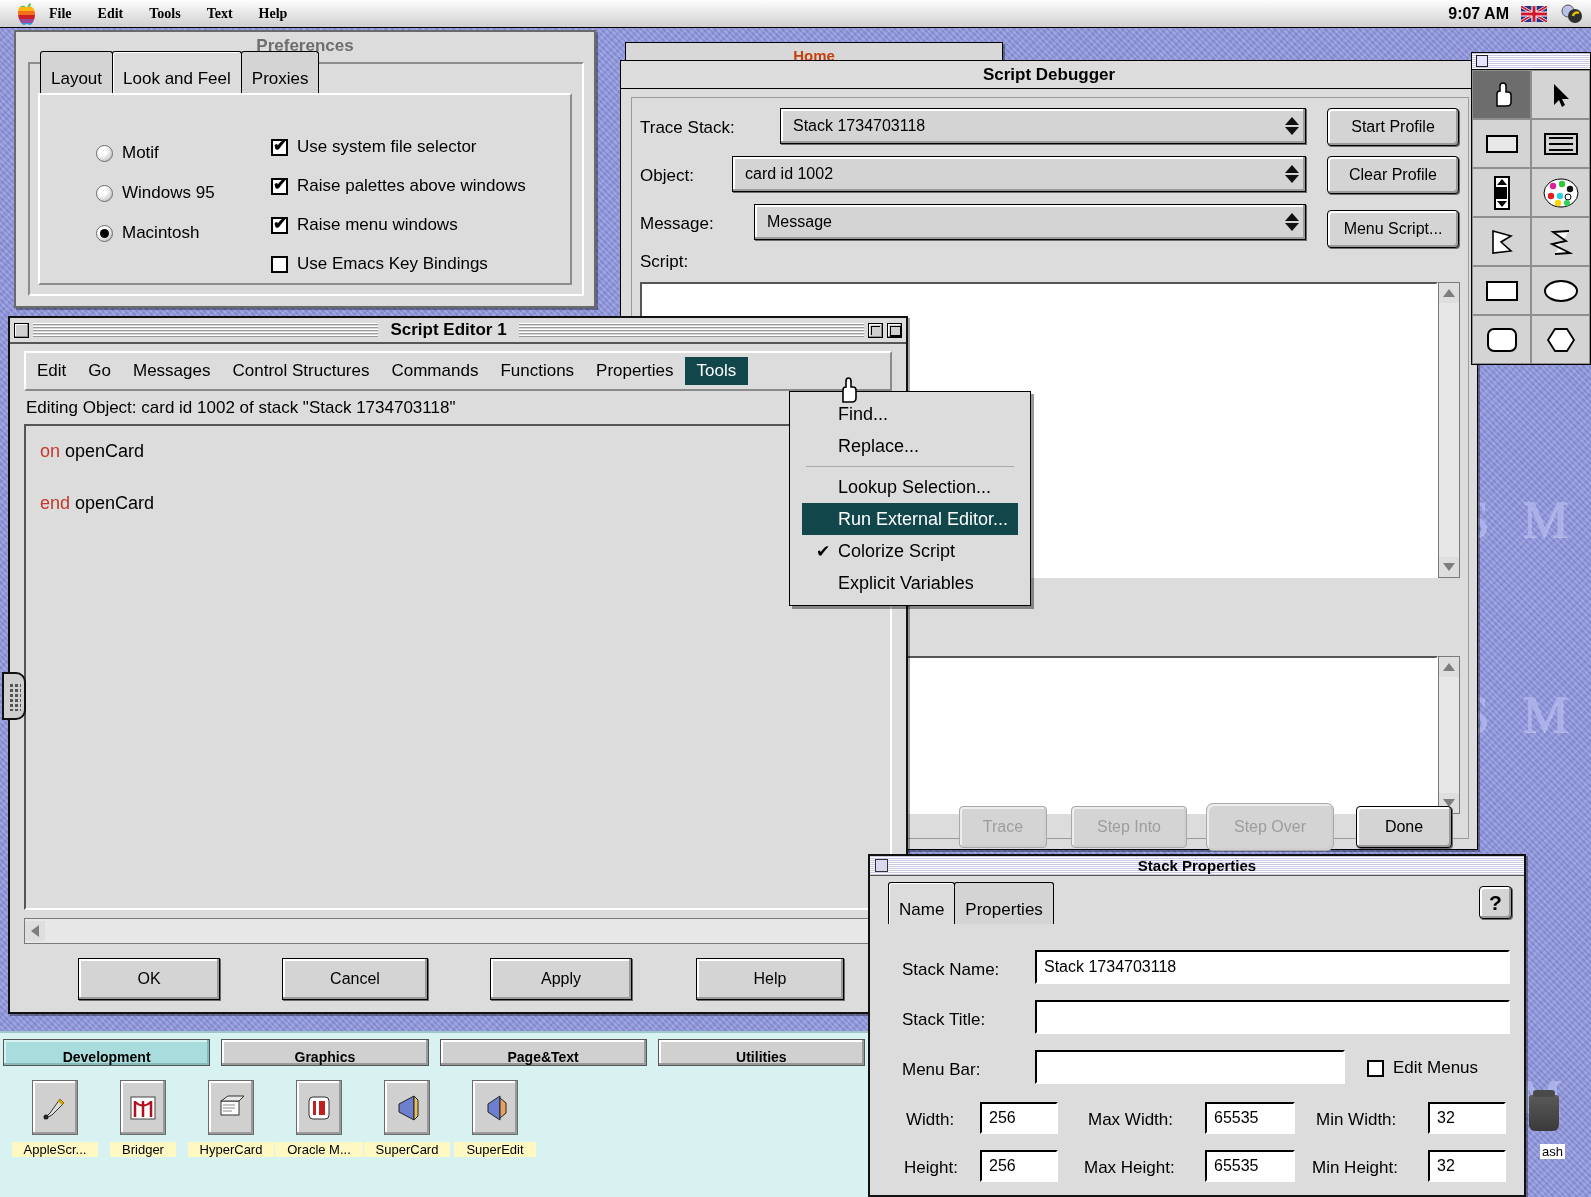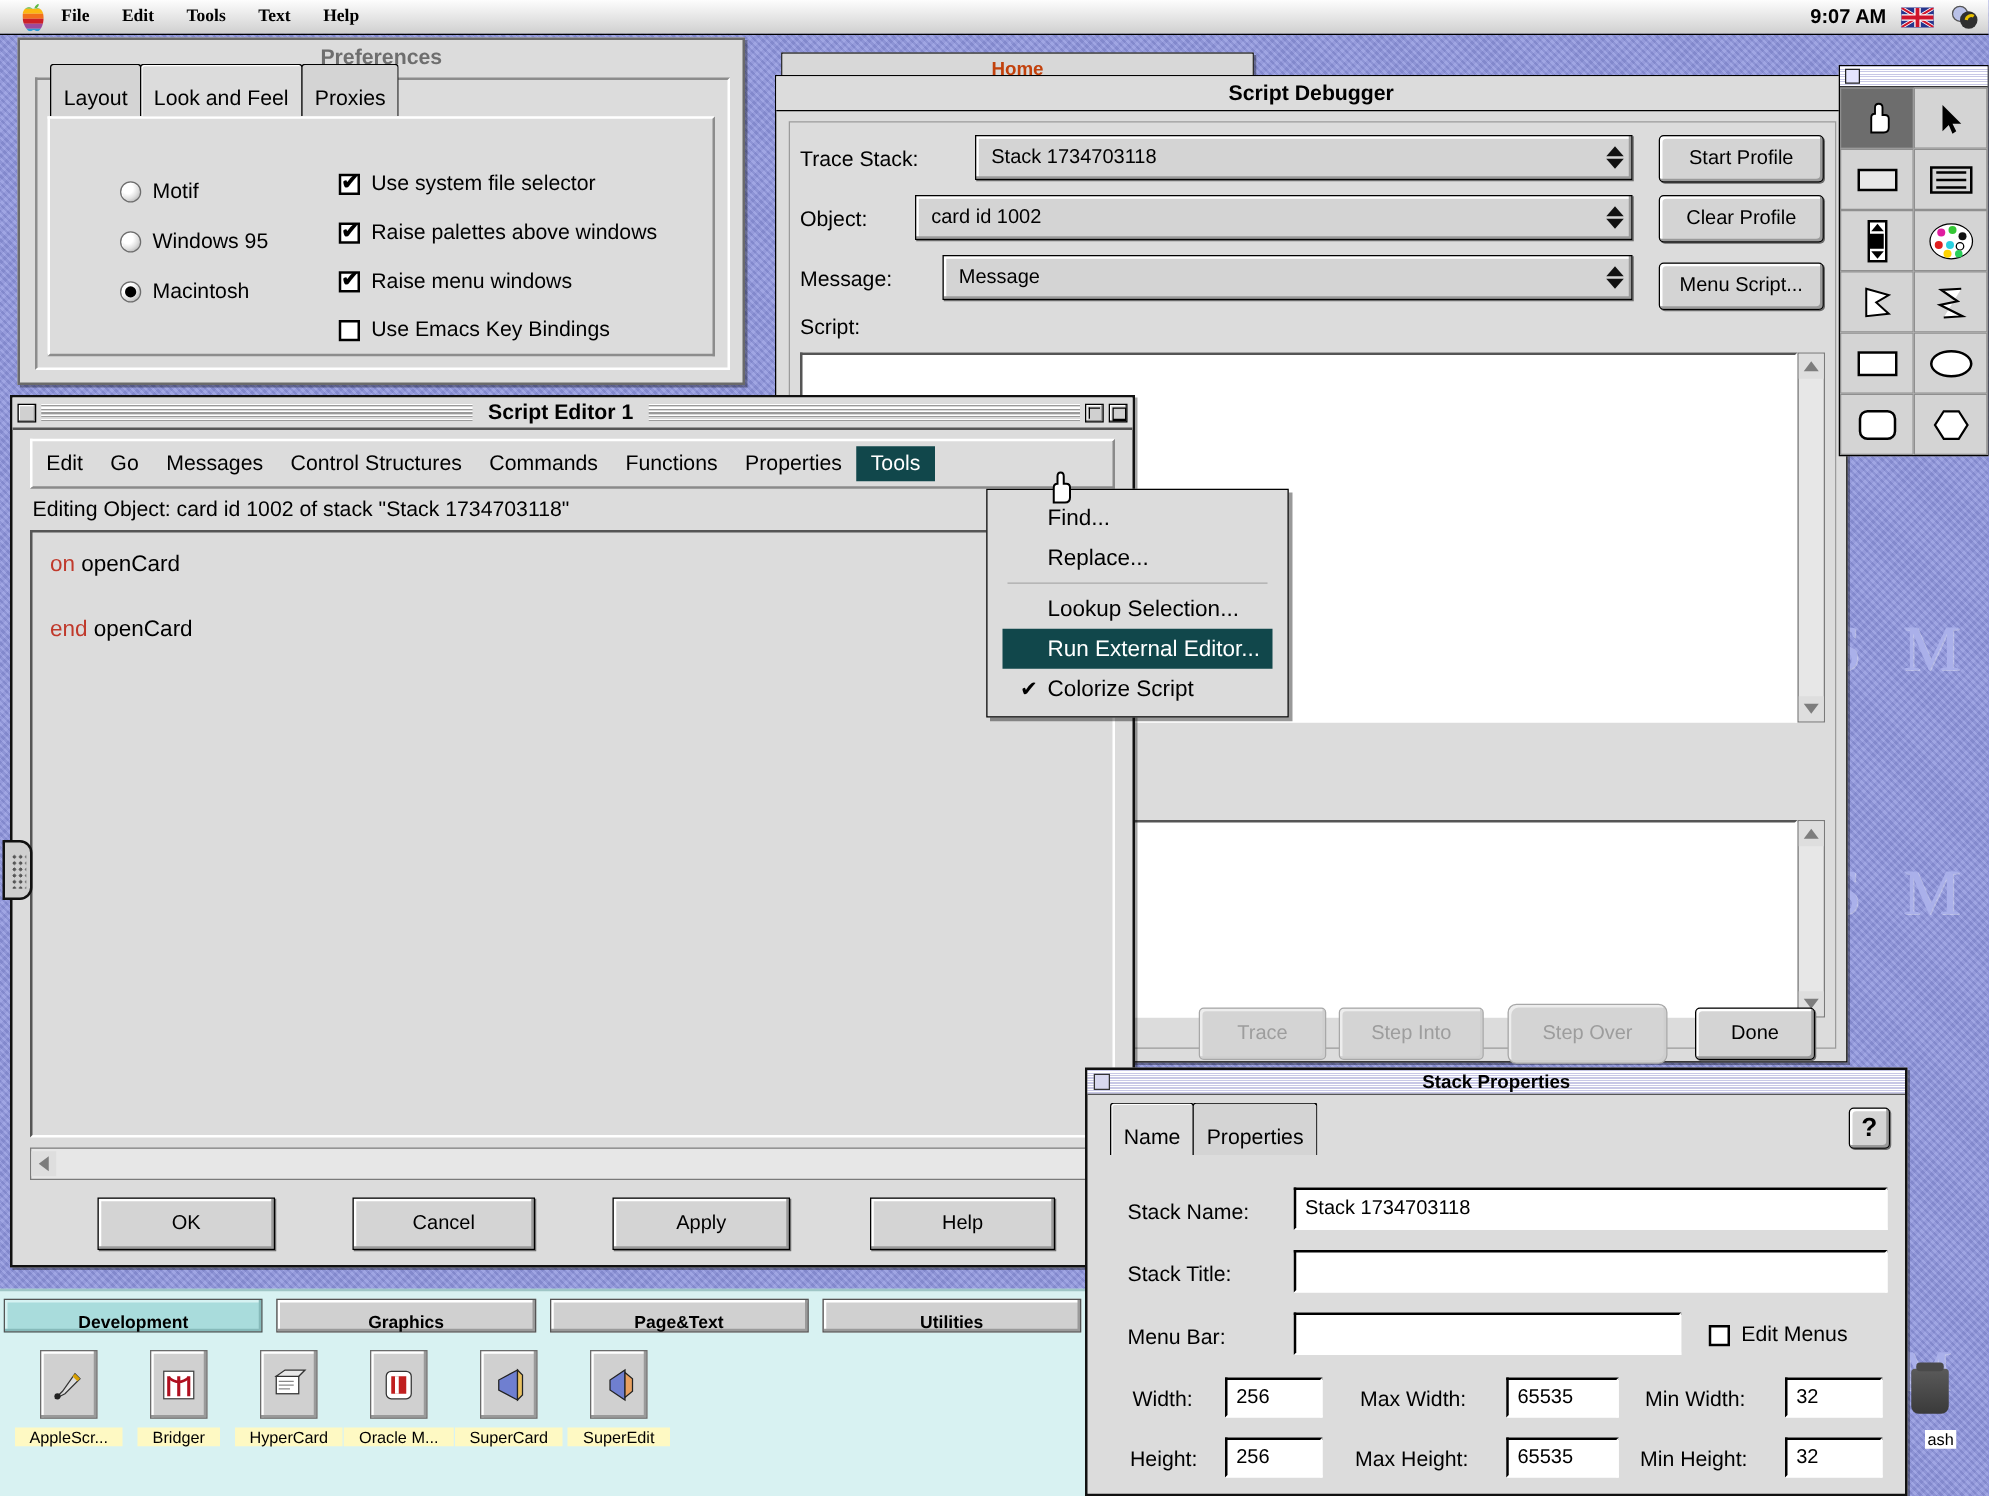--- a/index.html
+++ b/index.html
@@ -335,21 +335,21 @@
         <div class="sbtn">
             <span class="tri-u"></span>
           </div>
         <div class="sbtn">
             <span class="tri-d"></span>
           </div>
       </div>
     </div>
 
   </div>
-  <div class="btn round disabled" style="position:absolute;left:338px;top:745px;width:102px;height:42px">
+  <div class="btn round disabled" style="position:absolute;left:338px;top:745px;width:88px;height:42px">
     <span>Trace</span>
   </div>
   <div class="btn round disabled" style="position:absolute;left:450px;top:745px;width:116px;height:42px">
     <span>Step Into</span>
   </div>
   <div class="btn round disabled" style="position:absolute;left:585px;top:742px;width:128px;height:48px;border-radius:7px">
     <span>Step Over</span>
   </div>
   <div class="btn round" style="position:absolute;left:735px;top:745px;width:96px;height:42px">
     <span>Done</span>
@@ -472,20 +472,23 @@
   <div class="mrow">
       <span>Lookup Selection...</span>
     </div>
   <div class="mrow sel">
       <span>Run External Editor...</span>
     </div>
   <div class="mrow" style="position:relative">
     <span class="check">✔</span>
       <span>Colorize Script</span>
   </div>
+  <div class="mrow">
+      <span>Explicit Variables</span>
+    </div>
 </div>
 
 <div style="position:absolute;left:836px;top:376px;z-index:460">
   <svg width="26" height="30" viewBox="0 0 26 30">
     <path d="M7 26 L7 14 Q7 11 10 11 L10 5 Q10 2 12.5 2 Q15 2 15 5 L15 11 L17 11 Q20 11 20 14 L20 22 Q20 26 16 26 Z" fill="#fff" stroke="#000" stroke-width="1.6"></path>
   </svg>
 </div>
 
 <div class="win win-shadow" style="left:868px;top:854px;width:658px;height:343px;z-index:300;border:2px solid #111;background:#dcdcdc">
   <div style="height:20px;display:flex;align-items:center;border-bottom:1px solid #555;

